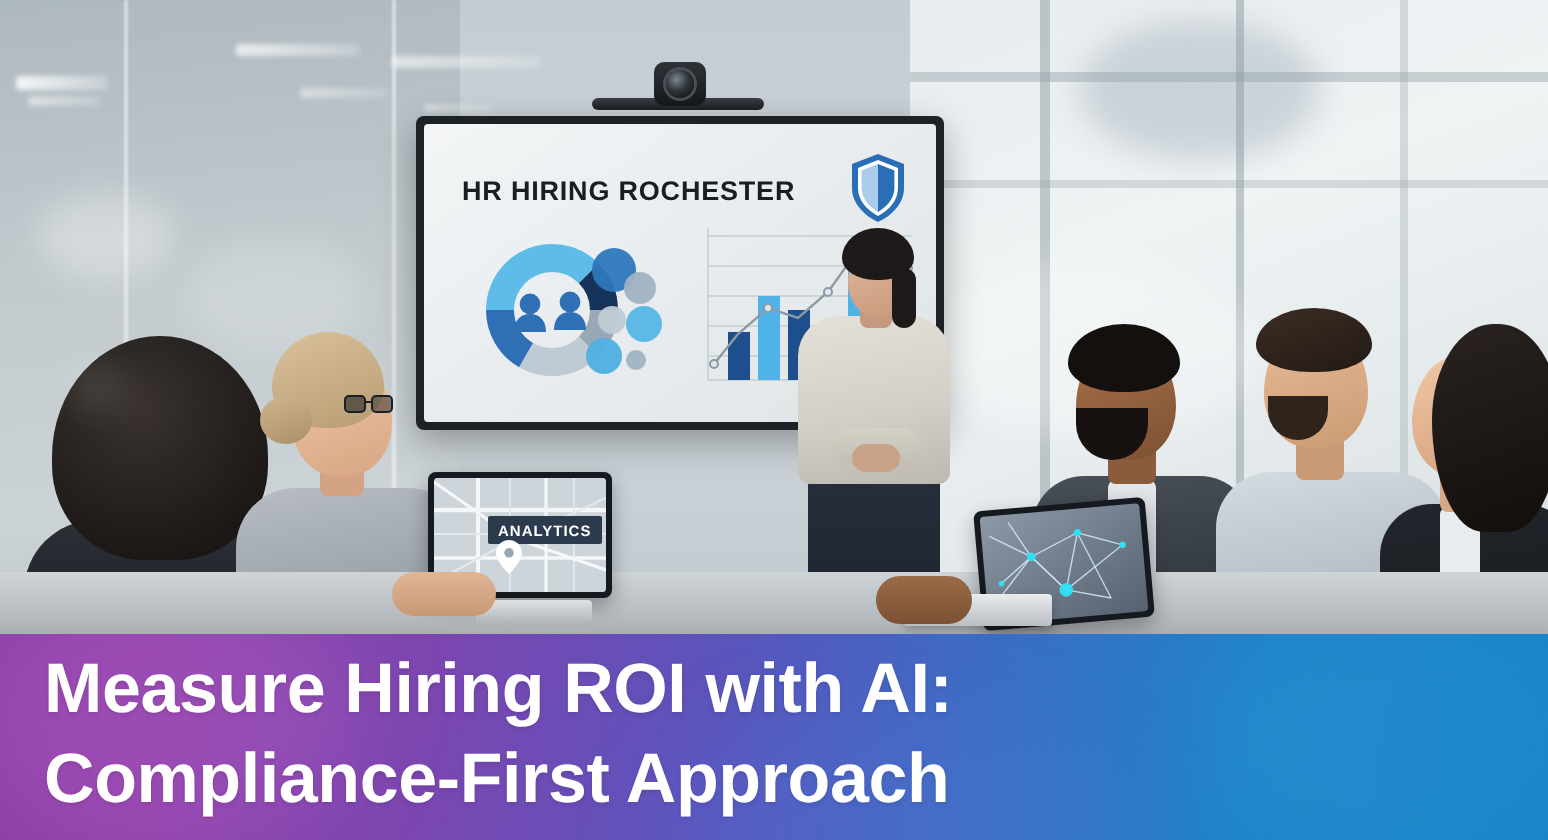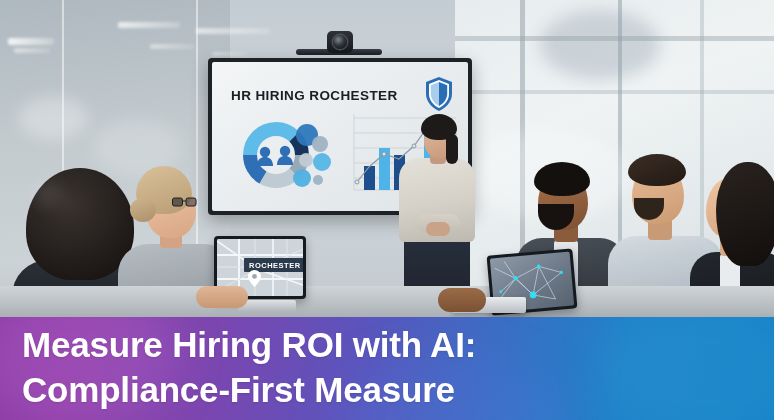--- a/index.html
+++ b/index.html
@@ -302,21 +302,21 @@
         <path class="map-road" d="M0 16 H86" stroke-width="2.2"></path>
         <path class="map-road" d="M0 40 H86" stroke-width="1.8"></path>
         <path class="map-road" d="M22 0 V57" stroke-width="2"></path>
         <path class="map-road" d="M56 0 V57" stroke-width="1.6"></path>
         <path class="map-road2" d="M0 28 H86"></path>
         <path class="map-road2" d="M38 0 V57"></path>
         <path class="map-road2" d="M70 0 V57"></path>
         <path class="map-road" d="M0 2 L40 30 L86 46" stroke-width="1.6"></path>
         <path class="map-road2" d="M0 52 L30 36 L86 10"></path>
       </svg>
-      <div class="map-label">ROCHESTER</div>
+      <div class="map-label">ANALYTICS</div>
       <svg class="map-pin" viewBox="0 0 13 17">
         <path d="M6.5 0 C2.9 0 0 2.9 0 6.5 C0 11 6.5 17 6.5 17 C6.5 17 13 11 13 6.5 C13 2.9 10.1 0 6.5 0 Z" fill="#ffffff"></path>
         <circle cx="6.5" cy="6.4" r="2.4" fill="#9aa6b0"></circle>
       </svg>
     </div>
   </div>
 
   <div class="tablet" style="left:489px;top:252px;width:86px;height:60px;transform:rotate(-5deg);">
     <div class="tablet-scr net-scr">
       <svg width="80" height="54" viewBox="0 0 80 54">
@@ -342,17 +342,17 @@
 
   <div style="position:absolute;left:196px;top:286px;width:52px;height:22px;border-radius:12px;background:linear-gradient(180deg,#e0b697,#c89874);"></div>
   <div style="position:absolute;left:438px;top:288px;width:48px;height:24px;border-radius:12px;background:linear-gradient(180deg,#9a6b47,#7b5133);"></div>
 
   <div class="banner">
     <div class="banner-glow" style="left:-20px;top:-30px;width:200px;height:140px;background:rgba(200,120,220,.22);"></div>
     <div class="banner-glow" style="left:330px;top:40px;width:240px;height:120px;background:rgba(90,120,220,.20);"></div>
     <div class="banner-glow" style="left:600px;top:-20px;width:220px;height:150px;background:rgba(60,170,230,.18);"></div>
     <h1>
       <span class="ttl-line">Measure Hiring ROI with AI:</span>
-      <span class="ttl-line">Compliance-First Measure</span>
+      <span class="ttl-line">Compliance-First Approach</span>
     </h1>
   </div>
 
 </div>
 
 </body></html>

